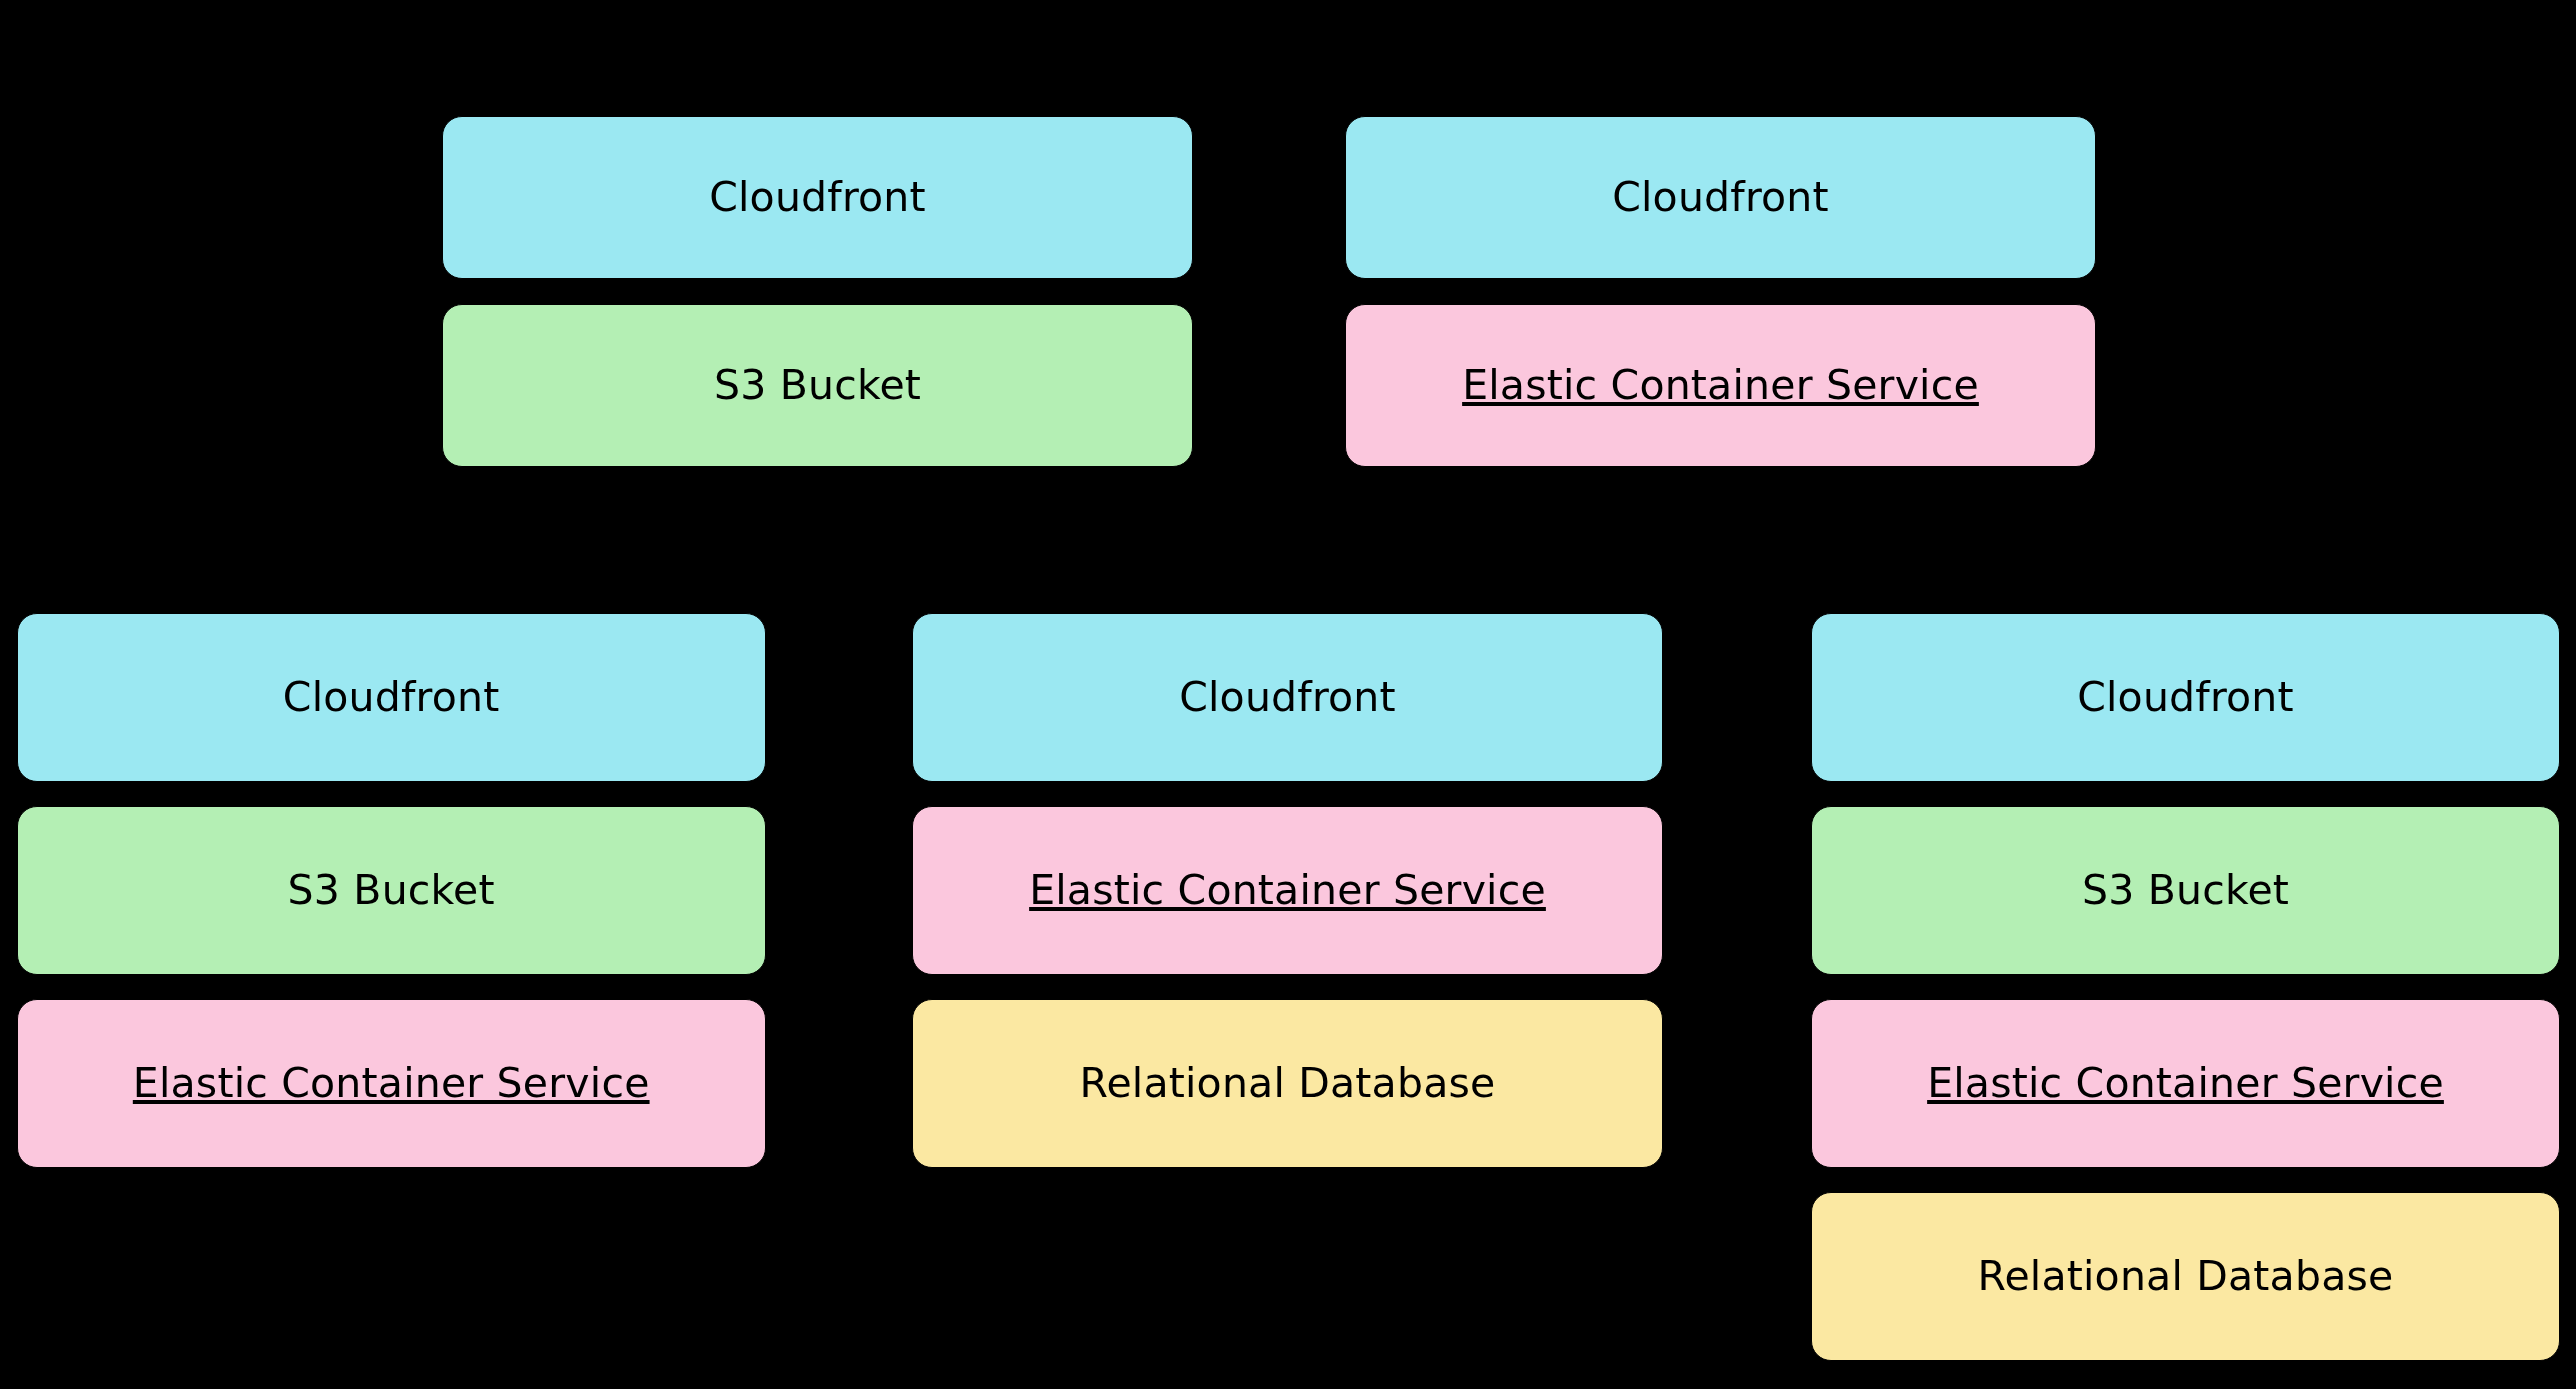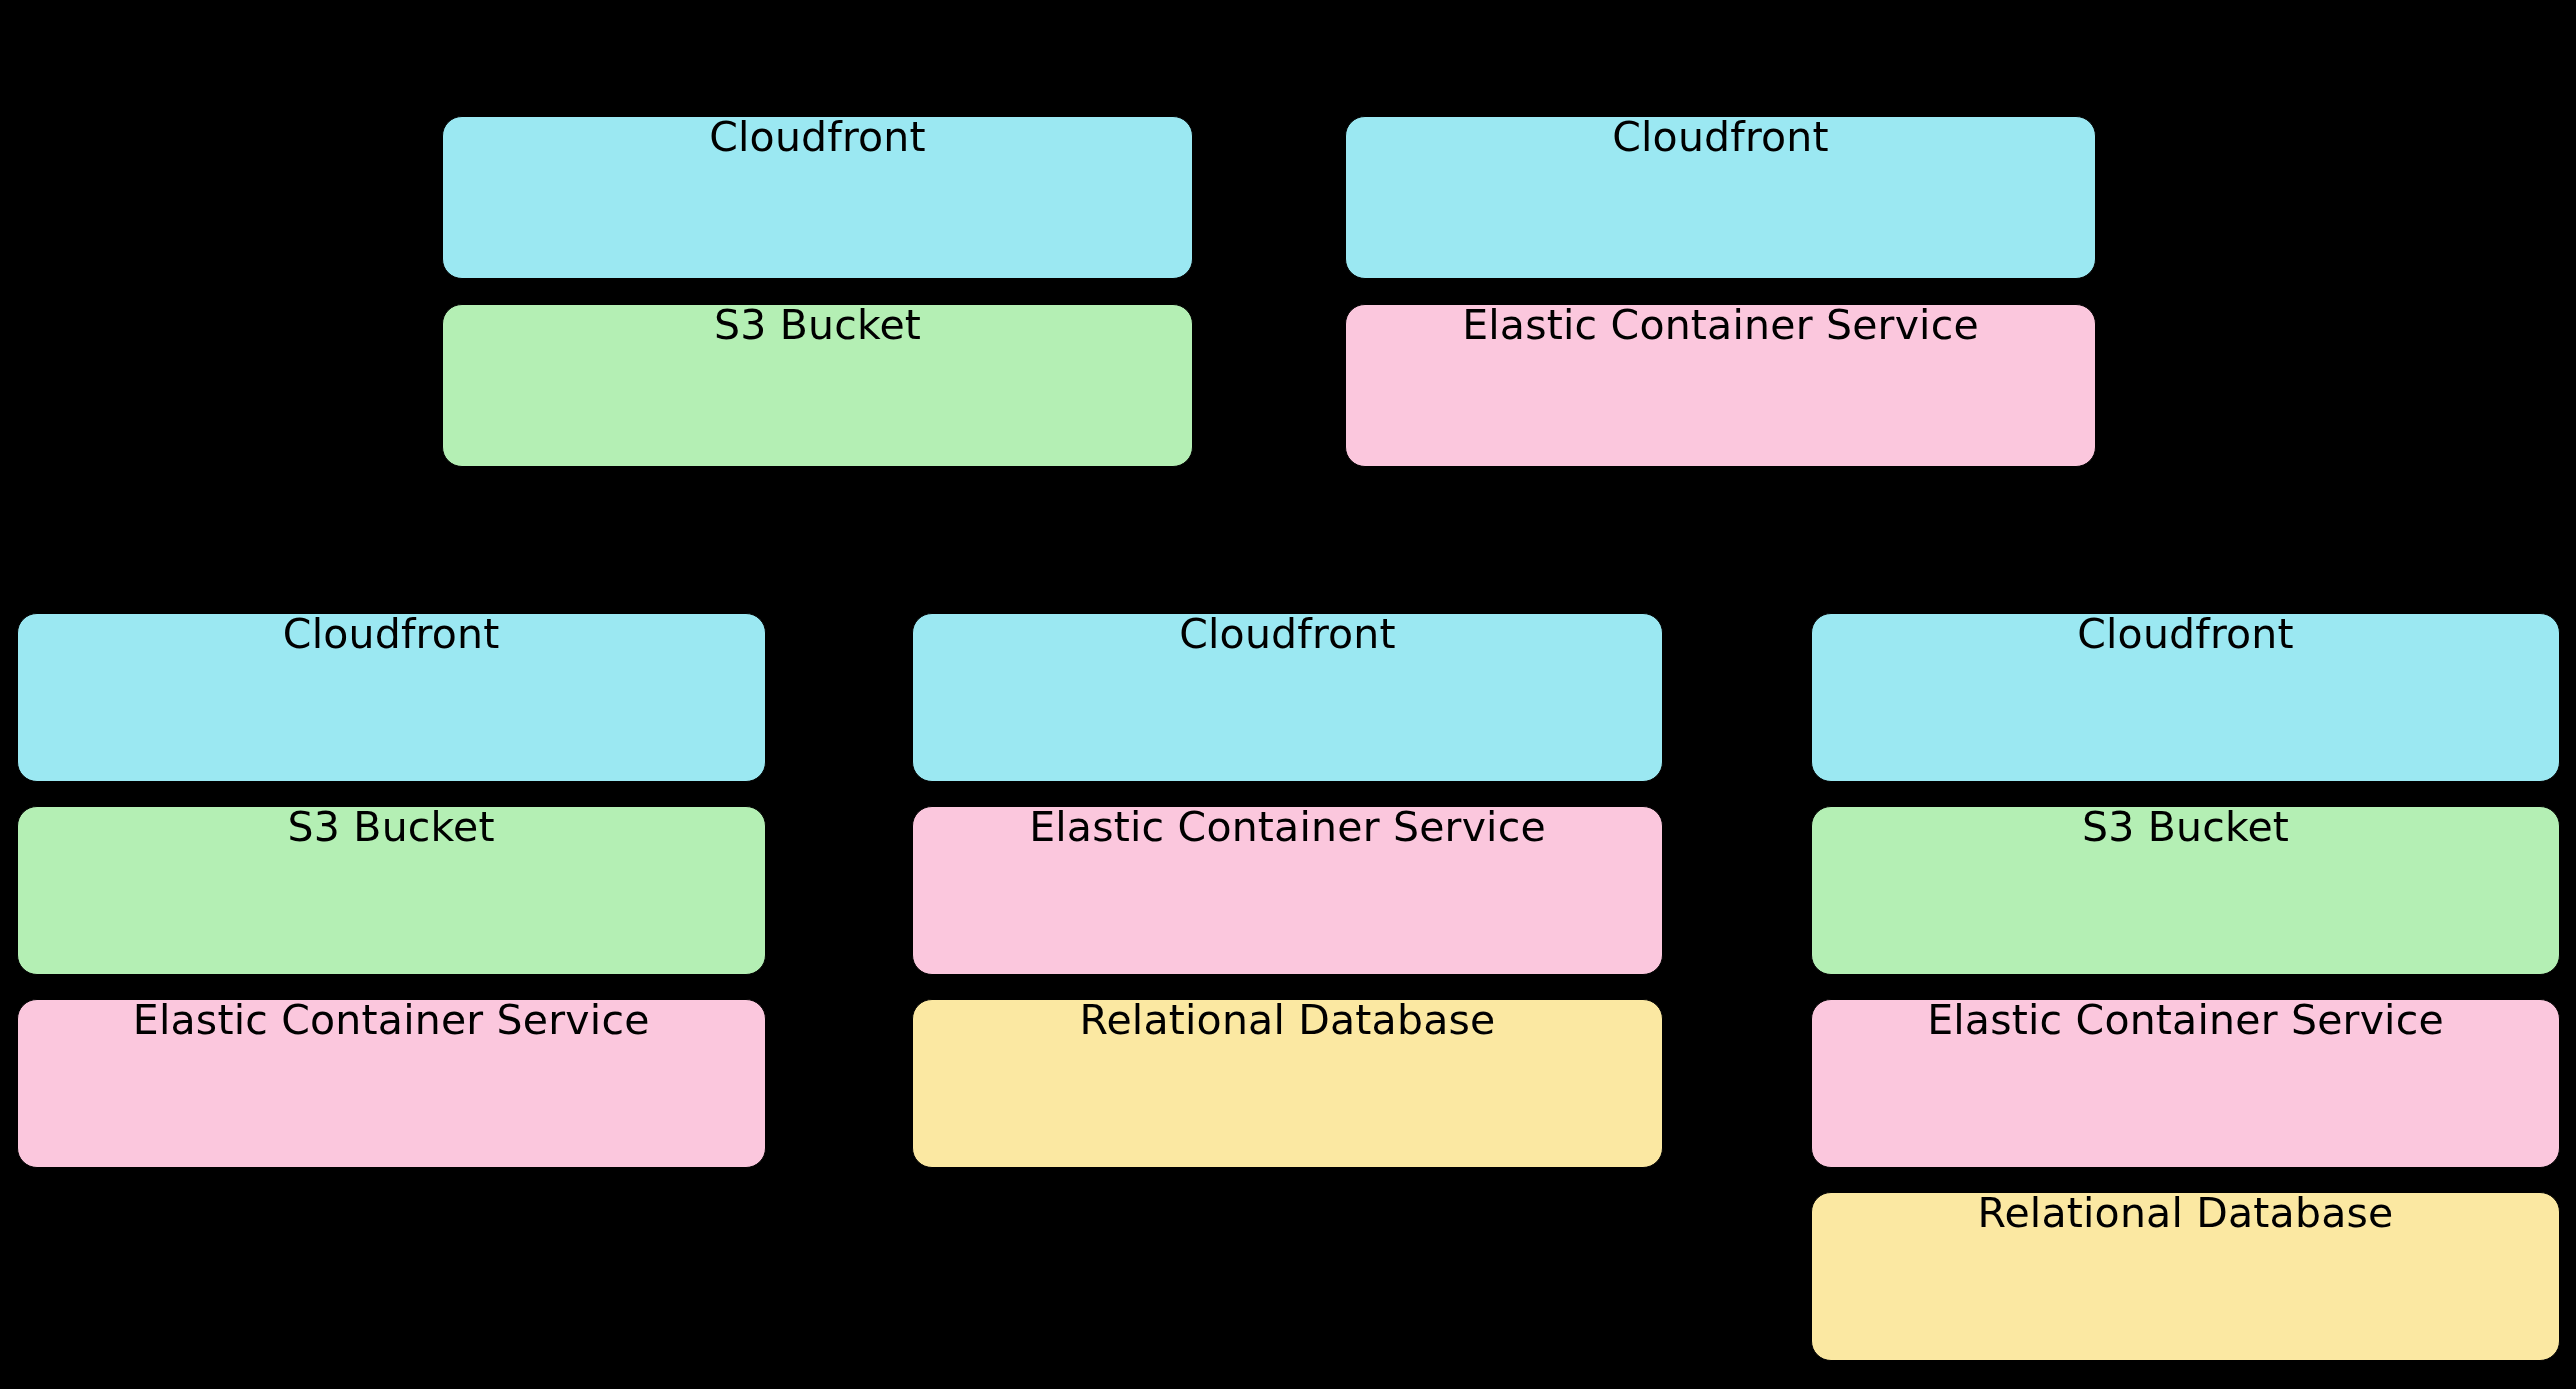--- a/index.html
+++ b/index.html
@@ -20,20 +20,21 @@
     position: absolute;
     inset: 0;
     background: #000000;
   }
 
   
   .node {
     position: absolute;
     box-sizing: border-box;
     display: flex;
+    align-items: center;
     justify-content: center;
     border: 1.5px solid #000000;
     border-radius: 20px;
     box-shadow: 2.3px 3px 3px rgba(0, 0, 0, 0.55);
     overflow: hidden;
   }
 
   .node .node-label {
     color: #000000;
     font-family: "DejaVu Sans", "Liberation Sans", sans-serif;
@@ -42,21 +43,21 @@
     letter-spacing: 0.2px;
     line-height: 1;
     white-space: nowrap;
     text-align: center;
     padding: 0 10.6px;
   }
 
   
   .fill-cloudfront { background: #9BE8F2; }
   .fill-s3         { background: #B4EFB4; }
-  .fill-ecs        { background: #FBC7DD; }
+  .fill-ecs        { background: #FBC7DD; text-decoration: underline; }
   .fill-rds        { background: #FBE8A2; }
 
   
   .group { position: absolute; }
 </style>
 </head>
 <body>
 
 <div class="canvas">
   <div id="groups-root">

